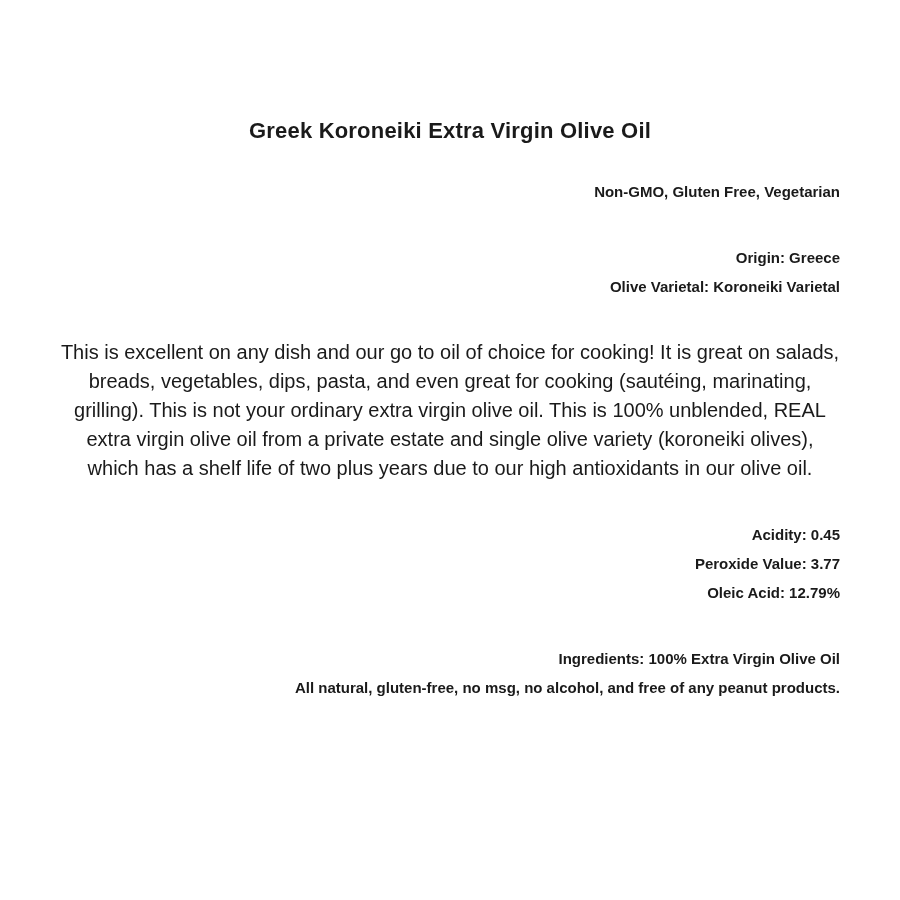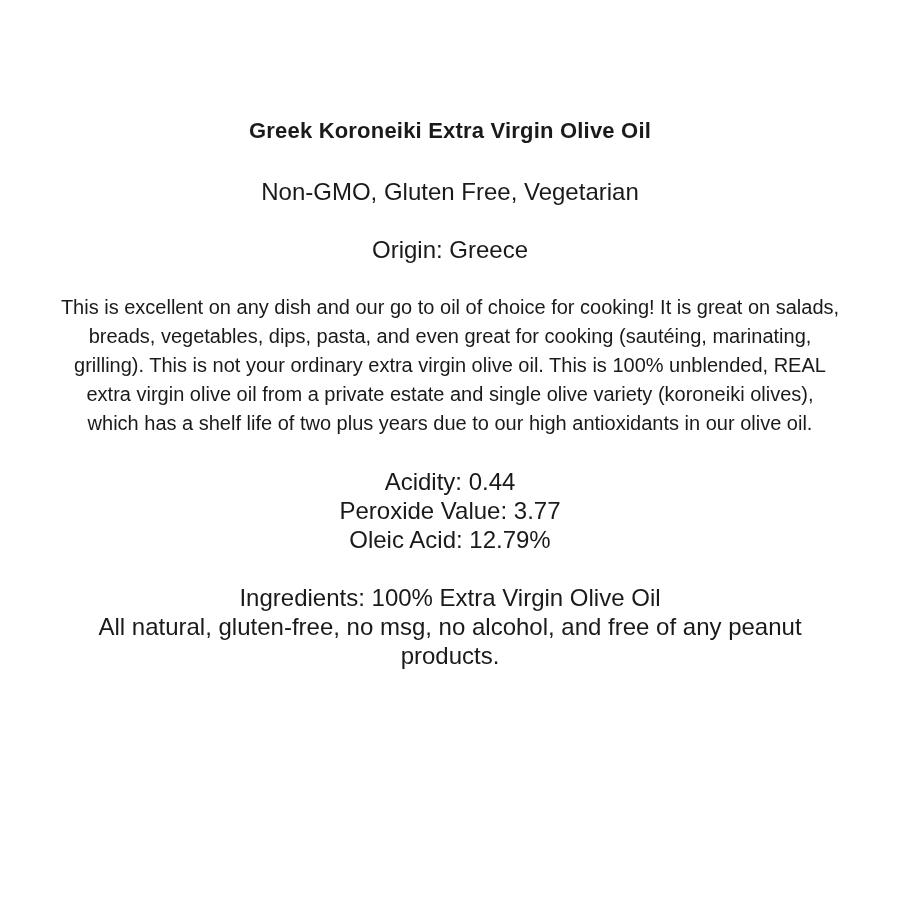--- a/index.html
+++ b/index.html
@@ -18,52 +18,53 @@
   }
   .title {
     font-size: 22px;
     font-weight: 700;
     line-height: 29px;
     text-align: center;
     letter-spacing: 0.2px;
     margin-bottom: 32px;
   }
   .line {
-    font-size: 24px;
-    font-weight: 400;
+    font-size: 15px;
+    font-weight: 700;
     line-height: 29px;
-    text-align: center;
+    text-align: right;
   }
   .block {
-    margin-top: 29px; 
+    margin-top: 37px; 
   }
   .desc {
     font-size: 20px;
     font-weight: 400;
     line-height: 29px;
     text-align: center;
   }
 </style>
 </head>
 <body>
 
 <div class="doc">
 
   <h1 class="title">Greek Koroneiki Extra Virgin Olive Oil</h1>
 
   <div class="line">Non-GMO, Gluten Free, Vegetarian</div>
 
   <div class="block">
     <div class="line">Origin: Greece</div>
+    <div class="line">Olive Varietal: Koroneiki Varietal</div>
   </div>
 
   <p class="desc block">This is excellent on any dish and our go to oil of choice for cooking! It is great on salads, breads, vegetables, dips, pasta, and even great for cooking (sautéing, marinating, grilling). This is not your ordinary extra virgin olive oil. This is 100% unblended, REAL extra virgin olive oil from a private estate and single olive variety (koroneiki olives), which has a shelf life of two plus years due to our high antioxidants in our olive oil.</p>
 
   <div class="block">
-    <div class="line">Acidity: 0.44</div>
+    <div class="line">Acidity: 0.45</div>
     <div class="line">Peroxide Value: 3.77</div>
     <div class="line">Oleic Acid: 12.79%</div>
   </div>
 
   <div class="block">
     <div class="line">Ingredients: 100% Extra Virgin Olive Oil</div>
     <div class="line">All natural, gluten-free, no msg, no alcohol, and free of any peanut products.</div>
   </div>
 
 </div>

